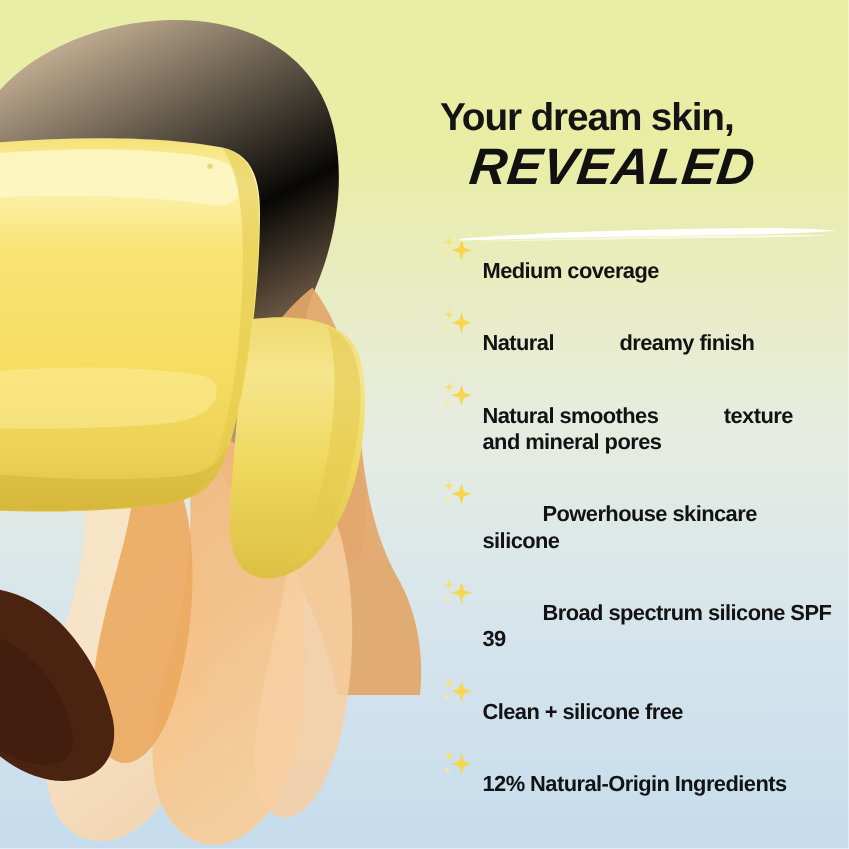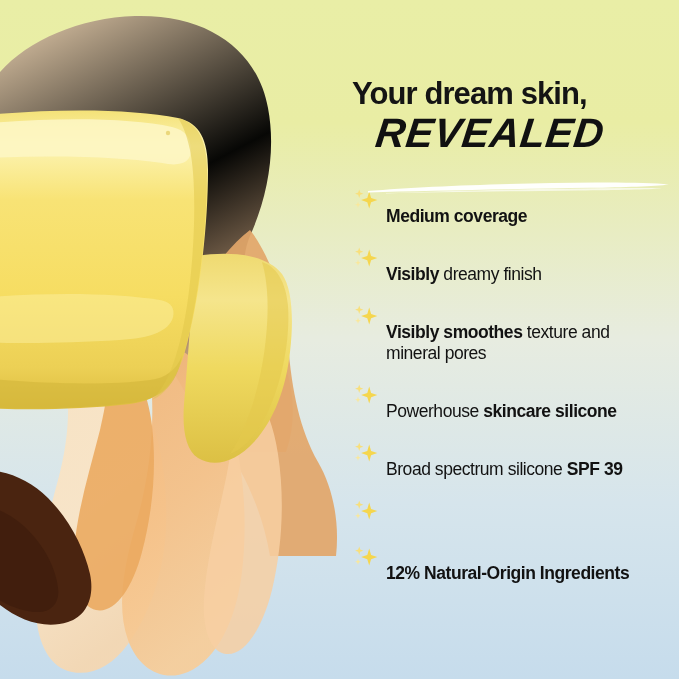--- a/index.html
+++ b/index.html
@@ -92,21 +92,21 @@
   .sparkle-icon svg { display:block; width:28px; height:28px; }
 
   .benefit-text {
     font-size:17.5px;
     line-height:1.2;
     color:#121212;
     letter-spacing:-0.45px;
     padding-top:20px;
   }
   .benefit-text .b { font-weight:bold; }
-  .benefit-text .r { font-weight:normal; }
+  .benefit-text .r { font-weight:bold;margin-left:48px; }
 </style>
 </head>
 <body>
 
 <div id="stage">
 
   <div id="product-image">
     <svg viewBox="0 0 345 679" xmlns="http://www.w3.org/2000/svg">
       <defs>
         <linearGradient id="gTube" x1="0" y1="0" x2="0" y2="1">
@@ -233,34 +233,34 @@
 
       <li class="benefit">
         <span class="sparkle-icon">
           <svg viewBox="0 0 28 28" xmlns="http://www.w3.org/2000/svg">
             <path d="M17.2,4.6 L19.1,11.0 L25.3,13.1 L19.1,15.2 L17.2,21.6 L15.3,15.2 L9.1,13.1 L15.3,11.0 Z" fill="#f5d64e"></path>
             <path d="M7.2,2.4 L8.2,5.6 L11.3,6.7 L8.2,7.8 L7.2,11.0 L6.2,7.8 L3.1,6.7 L6.2,5.6 Z" fill="#f8df7a"></path>
             <path d="M6.0,14.6 L6.7,16.9 L8.9,17.7 L6.7,18.5 L6.0,20.8 L5.3,18.5 L3.1,17.7 L5.3,16.9 Z" fill="#fae89a"></path>
           </svg>
         </span>
         <span class="benefit-text">
-          <span class="b">Visibly</span><span class="r"> dreamy finish</span>
-        </span>
-      </li>
-
-      <li class="benefit">
-        <span class="sparkle-icon">
-          <svg viewBox="0 0 28 28" xmlns="http://www.w3.org/2000/svg">
-            <path d="M17.2,4.6 L19.1,11.0 L25.3,13.1 L19.1,15.2 L17.2,21.6 L15.3,15.2 L9.1,13.1 L15.3,11.0 Z" fill="#f5d64e"></path>
-            <path d="M7.2,2.4 L8.2,5.6 L11.3,6.7 L8.2,7.8 L7.2,11.0 L6.2,7.8 L3.1,6.7 L6.2,5.6 Z" fill="#f8df7a"></path>
-            <path d="M6.0,14.6 L6.7,16.9 L8.9,17.7 L6.7,18.5 L6.0,20.8 L5.3,18.5 L3.1,17.7 L5.3,16.9 Z" fill="#fae89a"></path>
-          </svg>
-        </span>
-        <span class="benefit-text">
-          <span class="b">Visibly smoothes</span><span class="r"> texture and mineral pores</span>
+          <span class="b">Natural</span><span class="r"> dreamy finish</span>
+        </span>
+      </li>
+
+      <li class="benefit">
+        <span class="sparkle-icon">
+          <svg viewBox="0 0 28 28" xmlns="http://www.w3.org/2000/svg">
+            <path d="M17.2,4.6 L19.1,11.0 L25.3,13.1 L19.1,15.2 L17.2,21.6 L15.3,15.2 L9.1,13.1 L15.3,11.0 Z" fill="#f5d64e"></path>
+            <path d="M7.2,2.4 L8.2,5.6 L11.3,6.7 L8.2,7.8 L7.2,11.0 L6.2,7.8 L3.1,6.7 L6.2,5.6 Z" fill="#f8df7a"></path>
+            <path d="M6.0,14.6 L6.7,16.9 L8.9,17.7 L6.7,18.5 L6.0,20.8 L5.3,18.5 L3.1,17.7 L5.3,16.9 Z" fill="#fae89a"></path>
+          </svg>
+        </span>
+        <span class="benefit-text">
+          <span class="b">Natural smoothes</span><span class="r"> texture and mineral pores</span>
         </span>
       </li>
 
       <li class="benefit">
         <span class="sparkle-icon">
           <svg viewBox="0 0 28 28" xmlns="http://www.w3.org/2000/svg">
             <path d="M17.2,4.6 L19.1,11.0 L25.3,13.1 L19.1,15.2 L17.2,21.6 L15.3,15.2 L9.1,13.1 L15.3,11.0 Z" fill="#f5d64e"></path>
             <path d="M7.2,2.4 L8.2,5.6 L11.3,6.7 L8.2,7.8 L7.2,11.0 L6.2,7.8 L3.1,6.7 L6.2,5.6 Z" fill="#f8df7a"></path>
             <path d="M6.0,14.6 L6.7,16.9 L8.9,17.7 L6.7,18.5 L6.0,20.8 L5.3,18.5 L3.1,17.7 L5.3,16.9 Z" fill="#fae89a"></path>
           </svg>
@@ -283,20 +283,23 @@
         </span>
       </li>
 
       <li class="benefit">
         <span class="sparkle-icon">
           <svg viewBox="0 0 28 28" xmlns="http://www.w3.org/2000/svg">
             <path d="M17.2,4.6 L19.1,11.0 L25.3,13.1 L19.1,15.2 L17.2,21.6 L15.3,15.2 L9.1,13.1 L15.3,11.0 Z" fill="#f5d64e"></path>
             <path d="M7.2,2.4 L8.2,5.6 L11.3,6.7 L8.2,7.8 L7.2,11.0 L6.2,7.8 L3.1,6.7 L6.2,5.6 Z" fill="#f8df7a"></path>
             <path d="M6.0,14.6 L6.7,16.9 L8.9,17.7 L6.7,18.5 L6.0,20.8 L5.3,18.5 L3.1,17.7 L5.3,16.9 Z" fill="#fae89a"></path>
           </svg>
+        </span>
+        <span class="benefit-text">
+          <span class="b">Clean + silicone free</span><span class="r"></span>
         </span>
       </li>
 
       <li class="benefit">
         <span class="sparkle-icon">
           <svg viewBox="0 0 28 28" xmlns="http://www.w3.org/2000/svg">
             <path d="M17.2,4.6 L19.1,11.0 L25.3,13.1 L19.1,15.2 L17.2,21.6 L15.3,15.2 L9.1,13.1 L15.3,11.0 Z" fill="#f5d64e"></path>
             <path d="M7.2,2.4 L8.2,5.6 L11.3,6.7 L8.2,7.8 L7.2,11.0 L6.2,7.8 L3.1,6.7 L6.2,5.6 Z" fill="#f8df7a"></path>
             <path d="M6.0,14.6 L6.7,16.9 L8.9,17.7 L6.7,18.5 L6.0,20.8 L5.3,18.5 L3.1,17.7 L5.3,16.9 Z" fill="#fae89a"></path>
           </svg>

